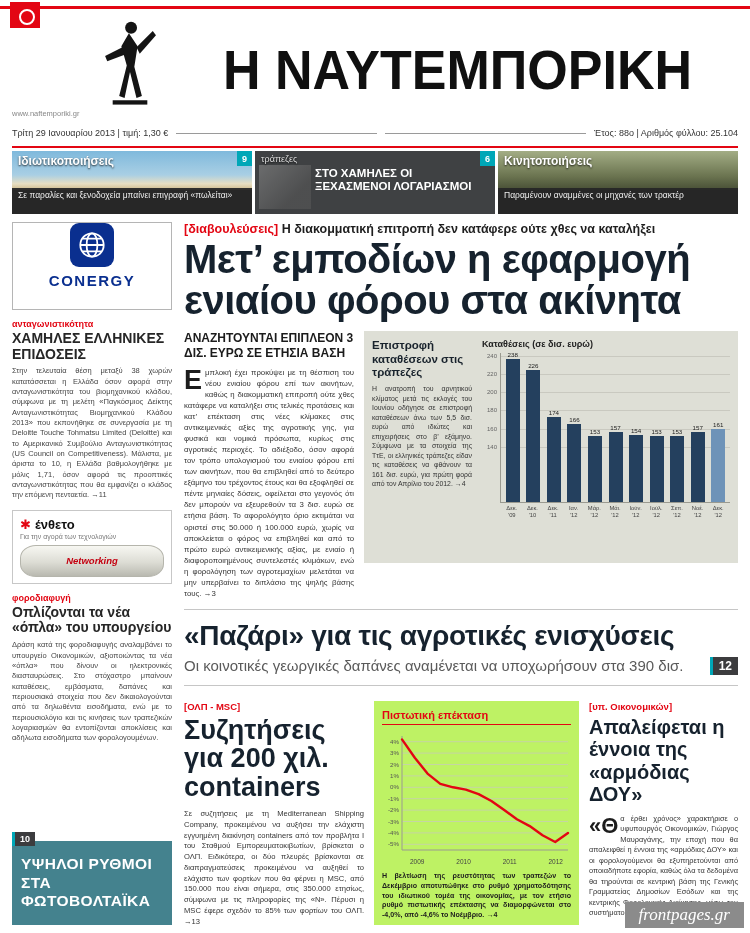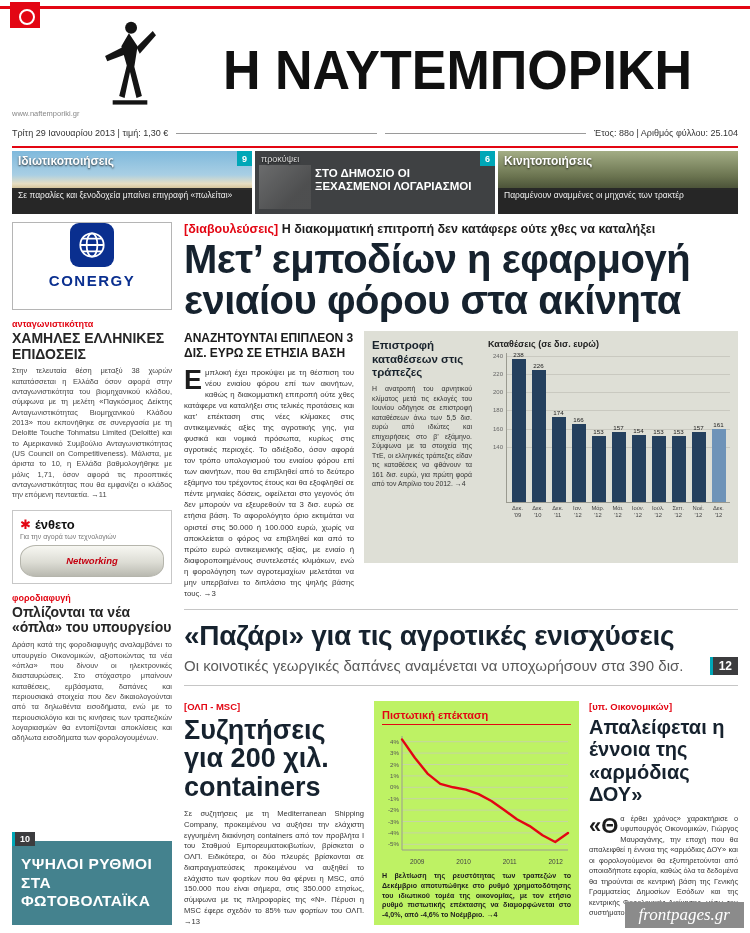--- a/index.html
+++ b/index.html
@@ -80,21 +80,21 @@
   .tag { color:#e30613; }
   .headline1 { font-size:40px; font-weight:bold; color:#16222e; line-height:1.03;
     letter-spacing:-.5px; margin:3px 0 10px; }
   .lead-row { display:flex; gap:10px; }
   .lead-text { width:170px; flex-shrink:0; }
   .lead-sub { font-size:12px; font-weight:bold; color:#1b1b1b; line-height:1.22; margin-bottom:6px; }
   .body { font-size:7.8px; color:#343434; line-height:1.42; text-align:justify; }
   .dc { float:left; font-size:27px; font-weight:bold; line-height:.85; padding:2px 3px 0 0; color:#1c1c1c; }
 
   .chart-box { flex:1; background:#dedfd6; padding:8px; height:232px; min-width:0; }
-  .deposits { display:flex; gap:16px; }
+  .deposits { display:flex; gap:10px; }
   .dep-left { width:100px; flex-shrink:0; }
   .dep-title { font-size:11.5px; font-weight:bold; color:#18222c; line-height:1.15; margin-bottom:5px; }
   .dep-note { font-size:6.9px; line-height:1.38; color:#333; text-align:justify; }
   .dep-chart { flex:1; min-width:0; }
   .dep-chart-title { font-size:9px; font-weight:bold; color:#222; margin-bottom:4px; }
   .bars-wrap { position:relative; height:150px; margin-left:18px;
     border-left:1px solid #9a9a90; border-bottom:1px solid #9a9a90; }
   .bars { position:relative; height:100%; display:flex; align-items:flex-end; gap:3px; padding:0 3px; z-index:1; }
   .gridline { position:absolute; left:0; right:0; height:1px; background:#c9c9c0; }
   .gridline span { position:absolute; left:-4px; top:-3px; transform:translateX(-100%);
@@ -168,22 +168,22 @@
 
   <section class="teasers">
     <div class="teaser">
       <div class="t-img beach-img"></div>
       <div class="t-kicker">Ιδιωτικοποιήσεις</div>
       <div class="t-band">Σε παραλίες και ξενοδοχεία μπαίνει επιγραφή «πωλείται»</div>
       <div class="t-badge">9</div>
     </div>
     <div class="teaser">
       <div class="docs-img"></div>
-      <div class="t-kicker small">προκύψει</div>
-      <div class="t-main">ΣΤΟ ΔΗΜΟΣΙΟ ΟΙ ΞΕΧΑΣΜΕΝΟΙ ΛΟΓΑΡΙΑΣΜΟΙ</div>
+      <div class="t-kicker small">τράπεζες</div>
+      <div class="t-main">ΣΤΟ ΧΑΜΗΛΕΣ ΟΙ ΞΕΧΑΣΜΕΝΟΙ ΛΟΓΑΡΙΑΣΜΟΙ</div>
       <div class="t-badge">6</div>
     </div>
     <div class="teaser">
       <div class="t-img tractor-img"></div>
       <div class="t-kicker">Κινητοποιήσεις</div>
       <div class="t-band">Παραμένουν αναμμένες οι μηχανές των τρακτέρ</div>
     </div>
   </section>
 
   <div class="content">

